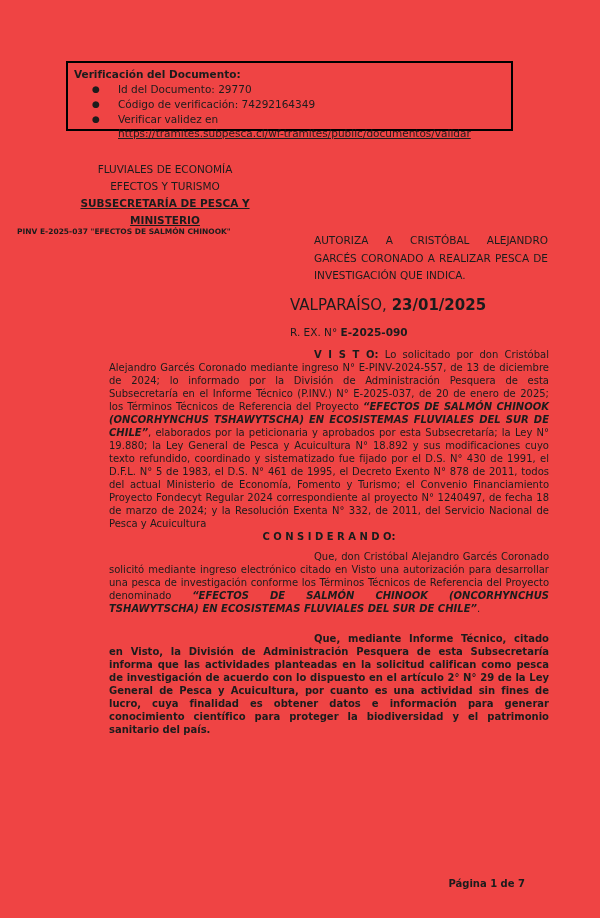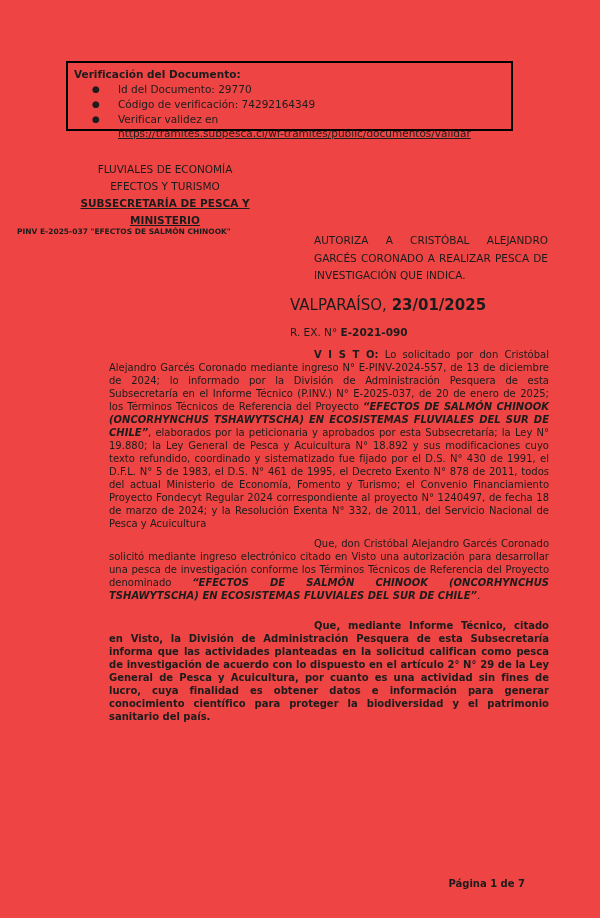--- a/index.html
+++ b/index.html
@@ -127,27 +127,28 @@
   </div>
   <div class="lh-ref">PINV E-2025-037 "EFECTOS DE SALMÓN CHINOOK"</div>
 
   <div class="subject">AUTORIZA A CRISTÓBAL ALEJANDRO GARCÉS CORONADO A REALIZAR PESCA DE INVESTIGACIÓN QUE INDICA.</div>
 
   <div class="place-date">
     <span>VALPARAÍSO, </span><span class="bold">23/01/2025</span>
   </div>
 
   <div class="resolution">
-    <span>R. EX. N° </span><span class="bold">E-2021-090</span>
+    <span>R. EX. N° </span><span class="bold">E-2025-090</span>
   </div>
 
   <div class="doc-body">
 
     <p class="indent"><span class="bold">V I S T O:</span><span> Lo solicitado por don Cristóbal Alejandro Garcés Coronado mediante ingreso N° E-PINV-2024-557, de 13 de diciembre de 2024; lo informado por la División de Administración Pesquera de esta Subsecretaría en el Informe Técnico (P.INV.) N° E-2025-037, de 20 de enero de 2025; los Términos Técnicos de Referencia del Proyecto </span><span class="ptitle">“EFECTOS DE SALMÓN CHINOOK (ONCORHYNCHUS TSHAWYTSCHA) EN ECOSISTEMAS FLUVIALES DEL SUR DE CHILE”</span><span>, elaborados por la peticionaria y aprobados por esta Subsecretaría; la Ley N° 19.880; la Ley General de Pesca y Acuicultura N° 18.892 y sus modificaciones cuyo texto refundido, coordinado y sistematizado fue fijado por el D.S. N° 430 de 1991, el D.F.L. N° 5 de 1983, el D.S. N° 461 de 1995, el Decreto Exento N° 878 de 2011, todos del actual Ministerio de Economía, Fomento y Turismo; el Convenio Financiamiento Proyecto Fondecyt Regular 2024 correspondiente al proyecto N° 1240497, de fecha 18 de marzo de 2024; y la Resolución Exenta N° 332, de 2011, del Servicio Nacional de Pesca y Acuicultura</span></p>
 
+    <p class="section-heading">C O N S I D E R A N D O:</p>
 
     <p class="indent para1"><span>Que, don Cristóbal Alejandro Garcés Coronado solicitó mediante ingreso electrónico citado en Visto una autorización para desarrollar una pesca de investigación conforme los Términos Técnicos de Referencia del Proyecto denominado </span><span class="ptitle">“EFECTOS DE SALMÓN CHINOOK (ONCORHYNCHUS TSHAWYTSCHA) EN ECOSISTEMAS FLUVIALES DEL SUR DE CHILE”</span><span>.</span></p>
 
     <p class="indent para2">Que, mediante Informe Técnico, citado en Visto, la División de Administración Pesquera de esta Subsecretaría informa que las actividades planteadas en la solicitud califican como pesca de investigación de acuerdo con lo dispuesto en el artículo 2° N° 29 de la Ley General de Pesca y Acuicultura, por cuanto es una actividad sin fines de lucro, cuya finalidad es obtener datos e información para generar conocimiento científico para proteger la biodiversidad y el patrimonio sanitario del país.</p>
 
   </div>
 
   <div class="page-footer">Página 1 de 7</div>
 
 </div>

